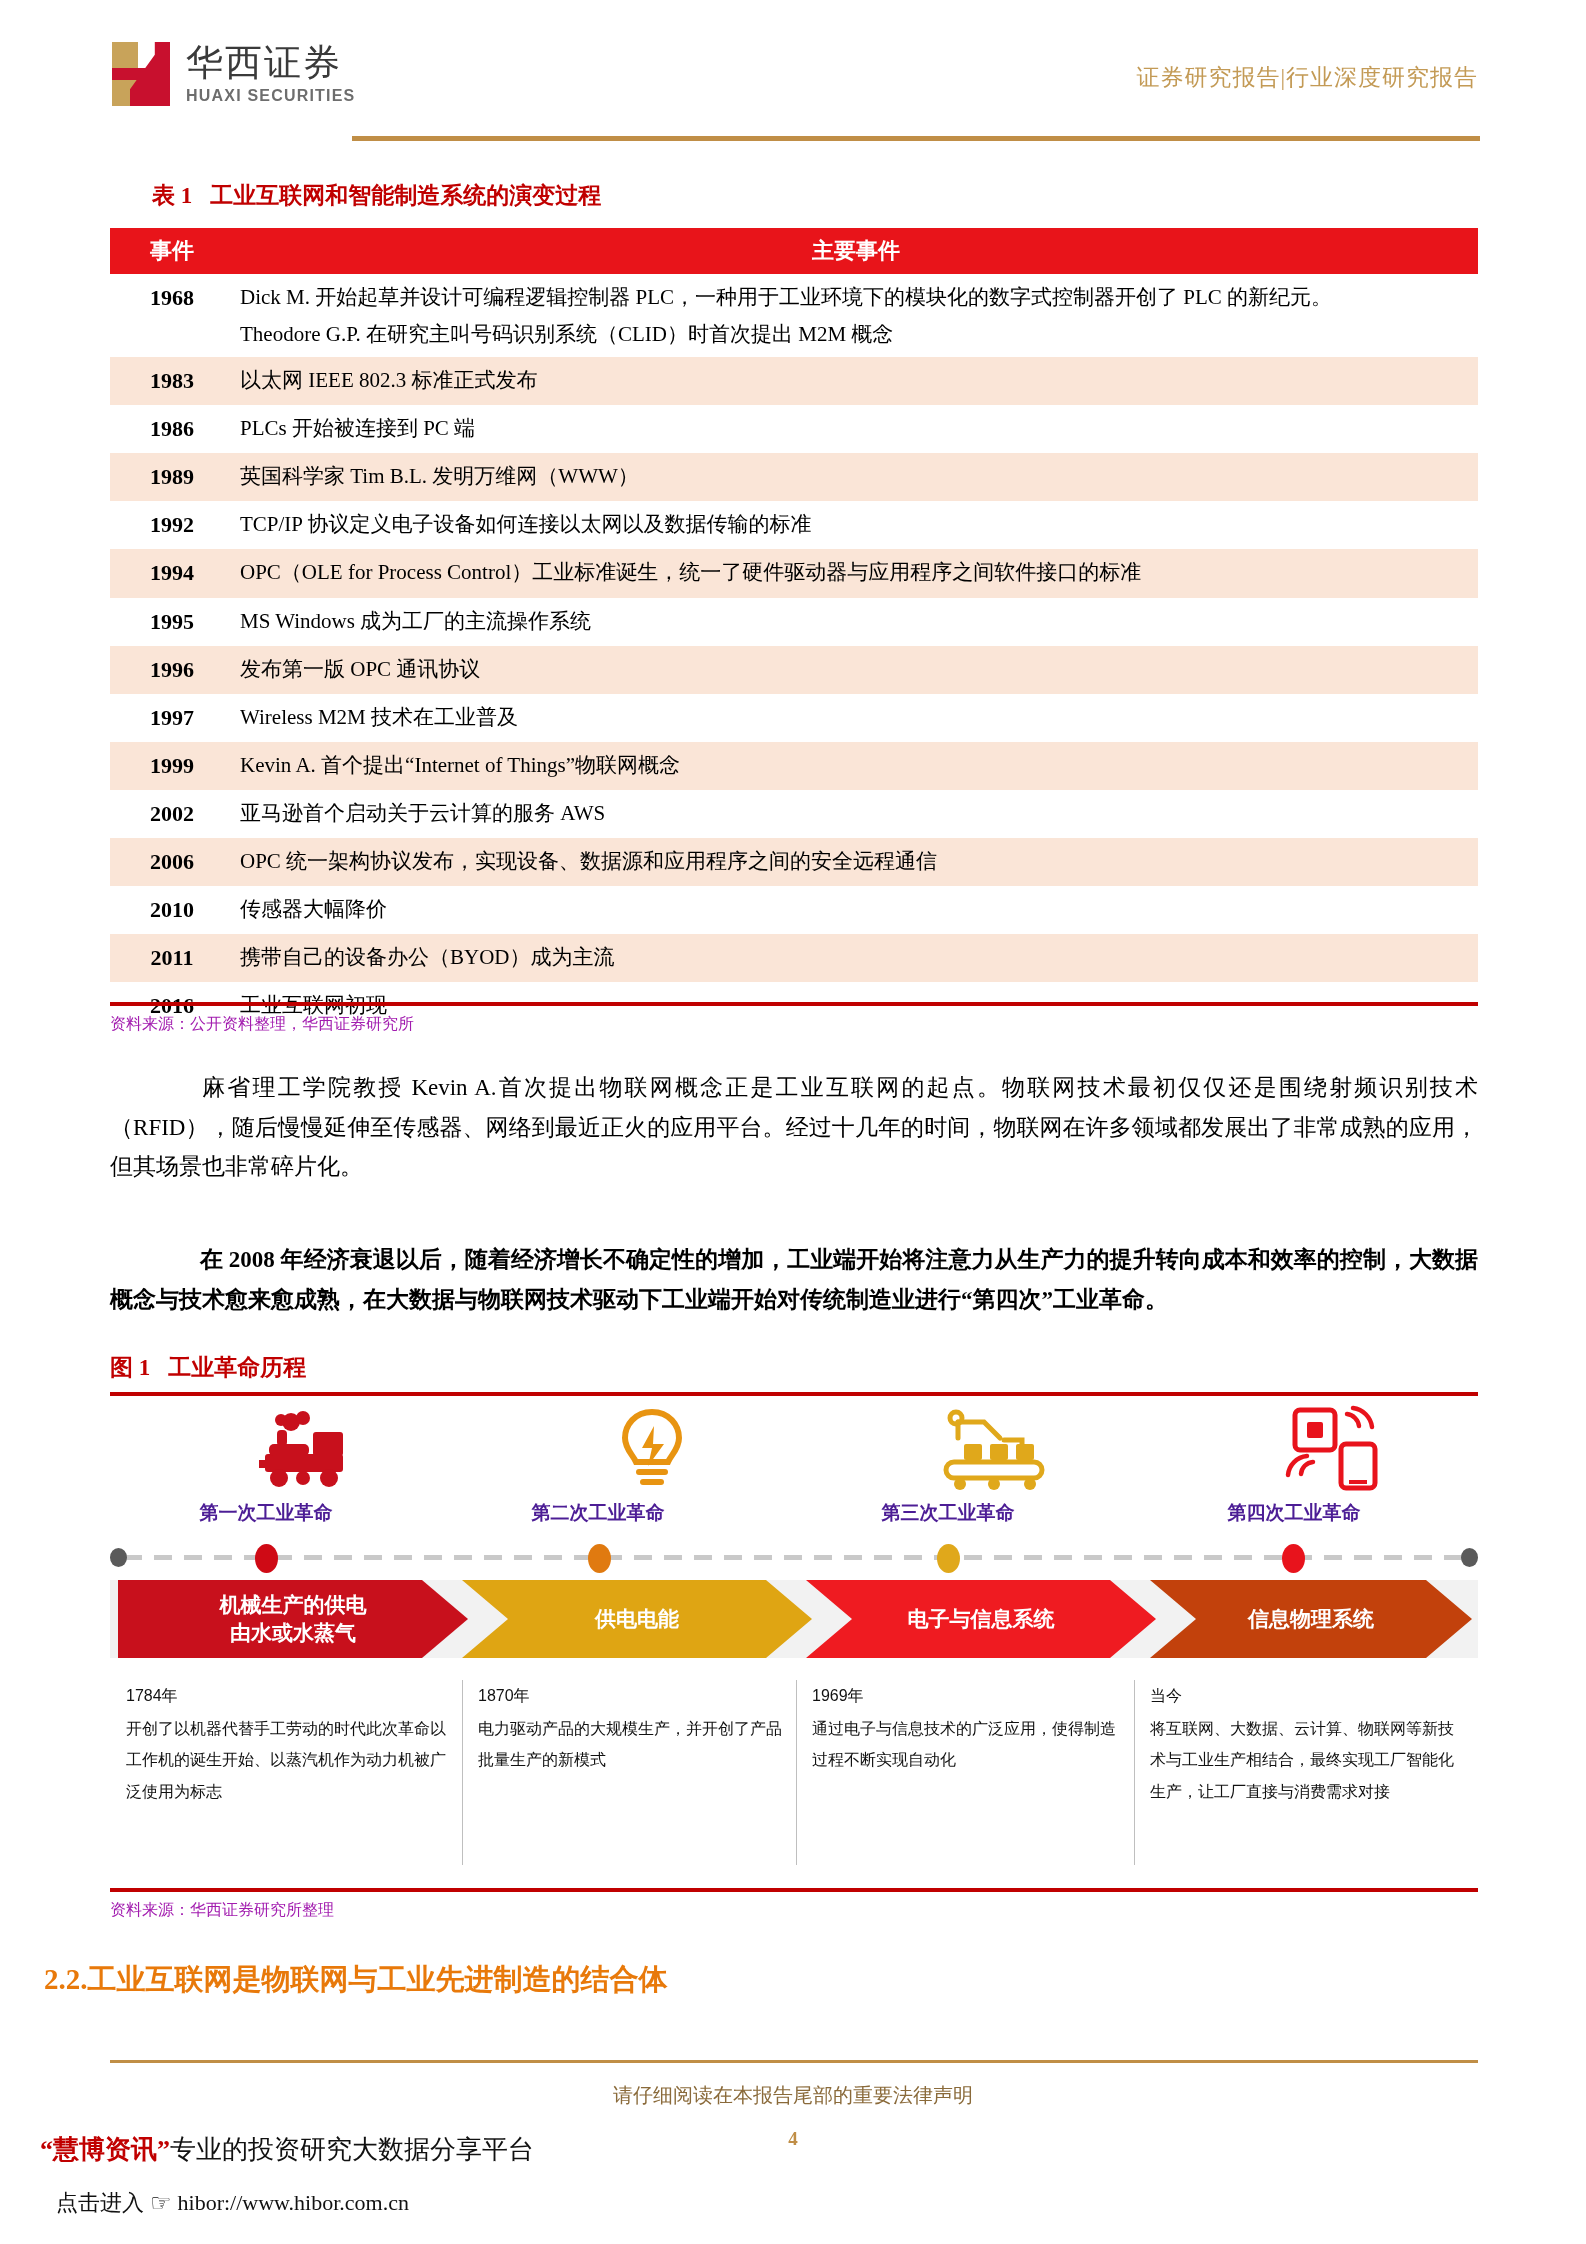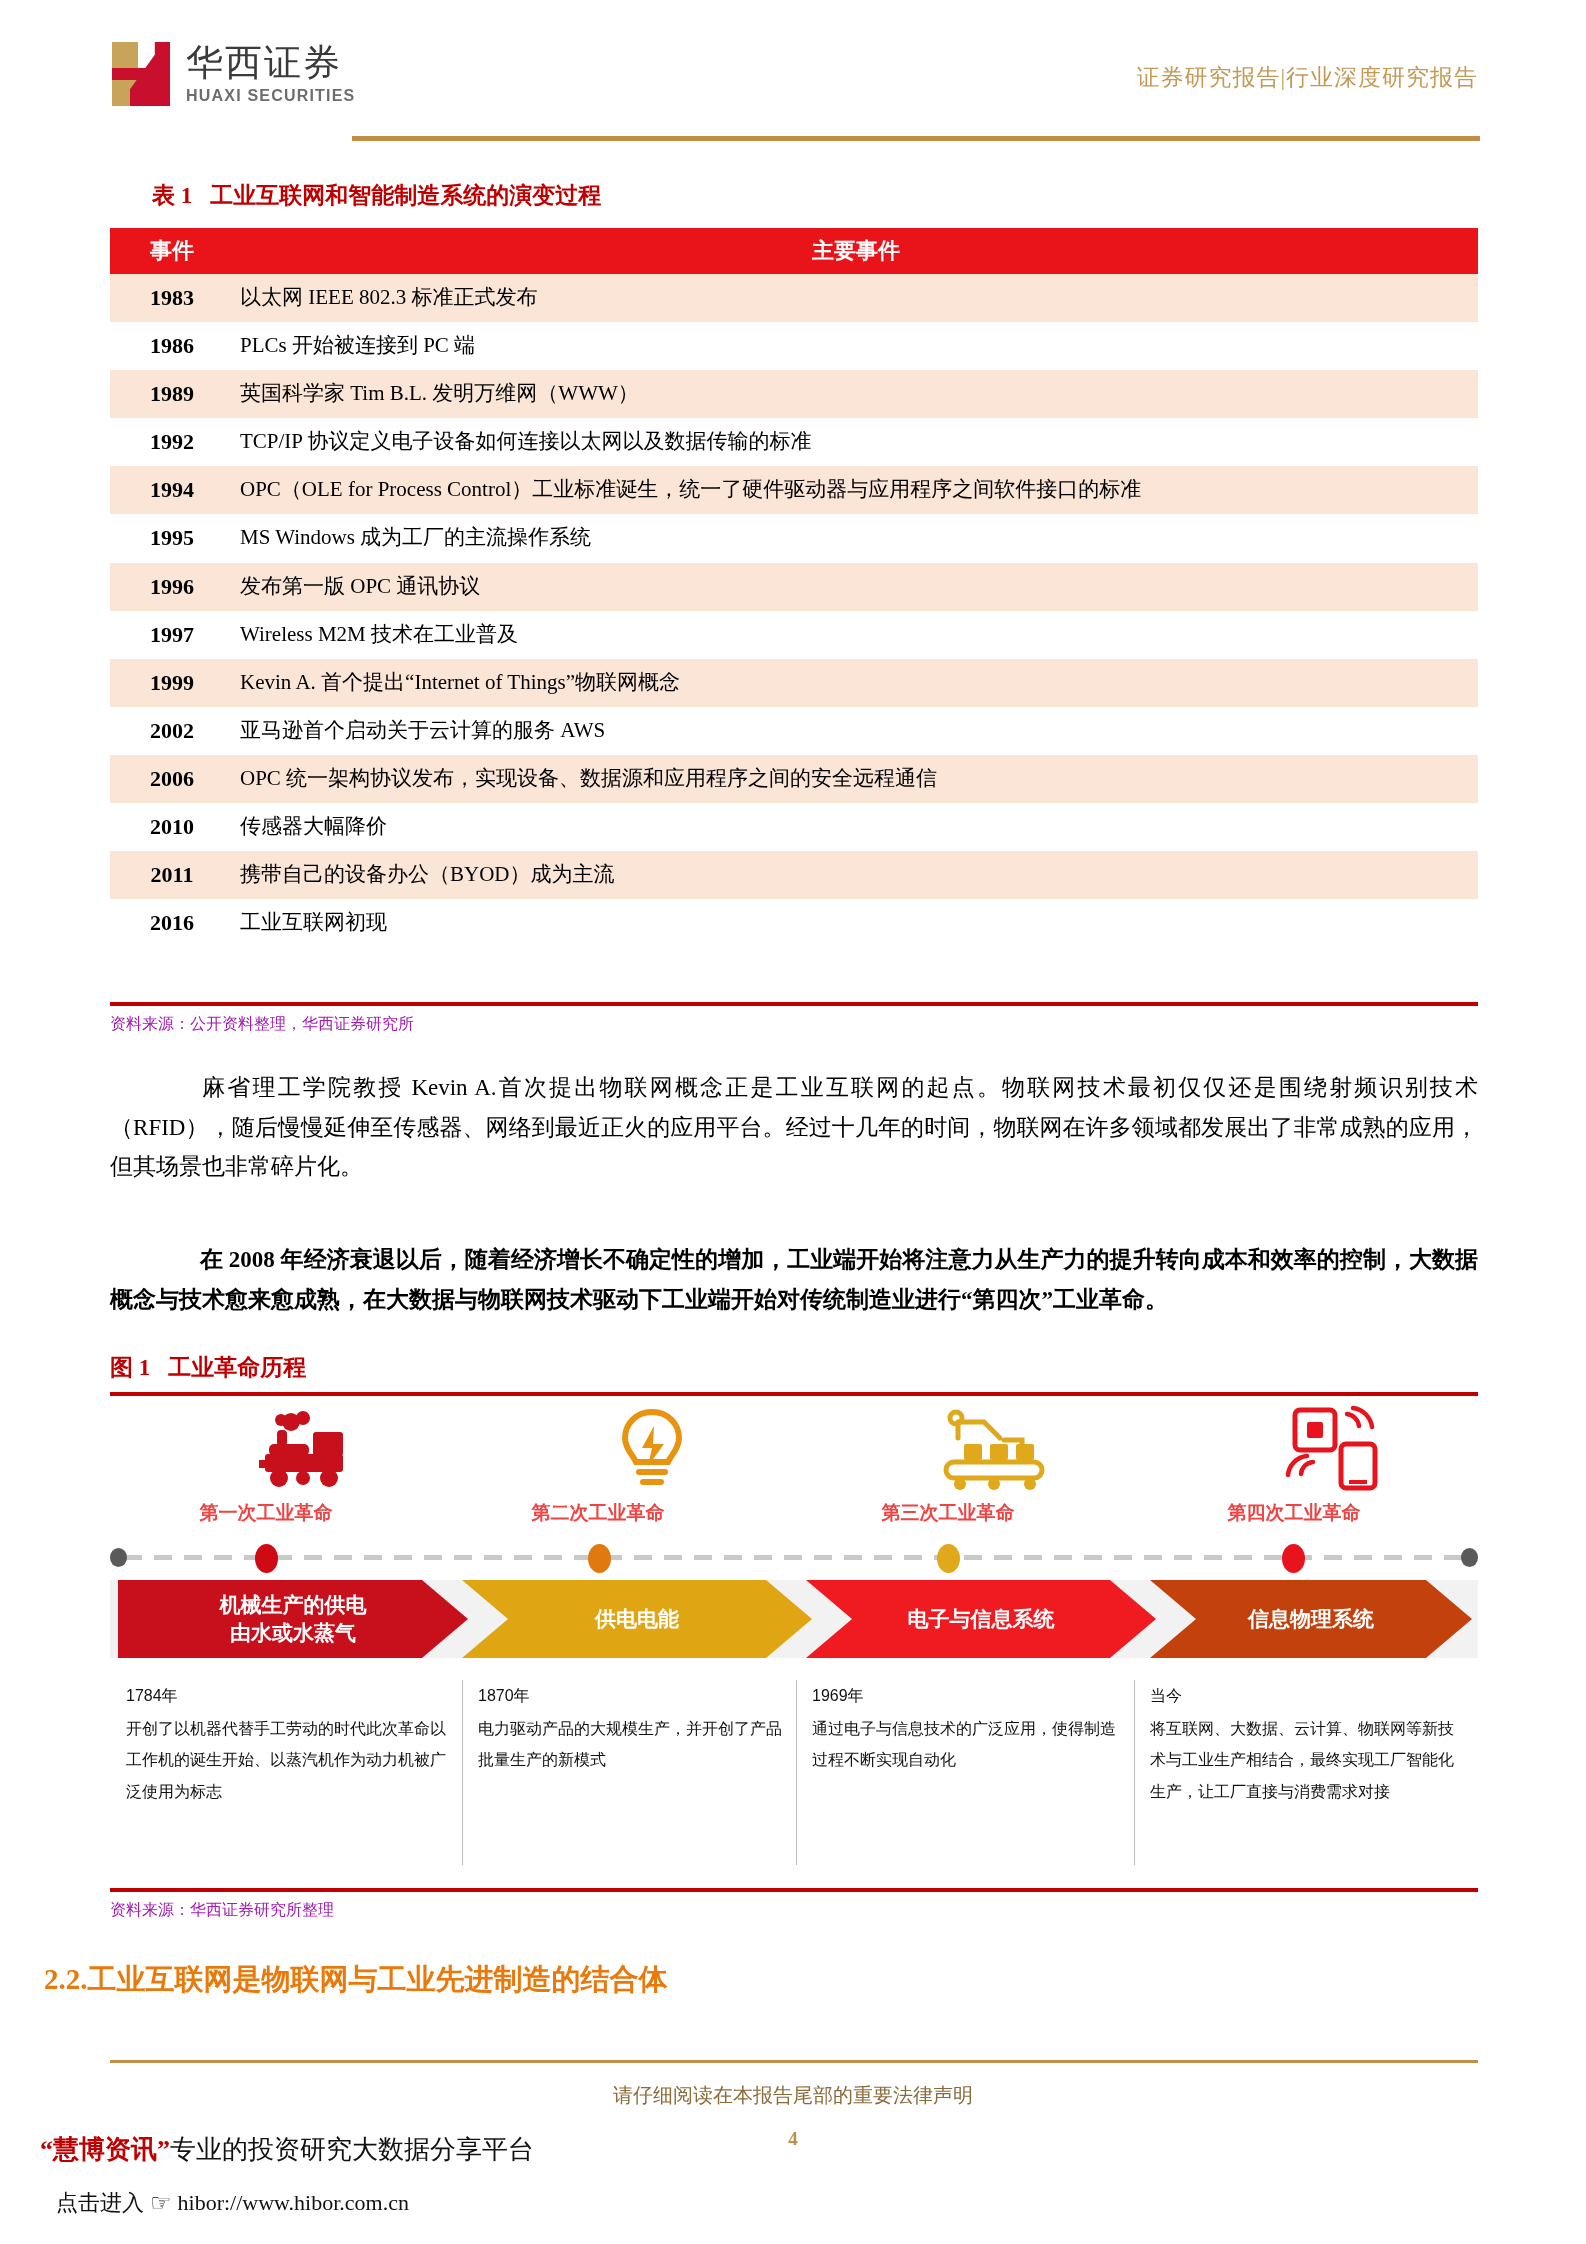--- a/index.html
+++ b/index.html
@@ -58,21 +58,21 @@
   .fig-title{position:absolute;left:110px;font-size:23px;font-weight:bold;color:#c00000;
         font-family:"Liberation Serif",serif;white-space:nowrap;}
   .fig-title .num{margin-right:18px;}
   .fig-rule-top{position:absolute;left:110px;width:1368px;height:4px;background:#c00000;}
   .fig-box{position:absolute;left:110px;width:1368px;}
 
   .icons-row{position:relative;height:96px;}
   .icon-cell{position:absolute;width:200px;text-align:center;top:0;}
   .stage-labels{position:relative;height:34px;}
   .stage-label{position:absolute;width:240px;text-align:center;font-size:19px;font-weight:bold;
-        font-family:"Liberation Sans",sans-serif;color:#ef4444;}
+        font-family:"Liberation Sans",sans-serif;color:#4c1d95;}
 
   .timeline{position:relative;height:34px;margin-top:6px;}
   .tl-line{position:absolute;left:14px;right:14px;top:15px;height:5px;
         background:repeating-linear-gradient(to right,#c9c9c9 0 18px,transparent 18px 30px);}
   .tl-end{position:absolute;top:8px;width:17px;height:19px;border-radius:50%;background:#5a5a5a;}
   .tl-dot{position:absolute;top:4px;width:23px;height:29px;border-radius:50%;}
 
   .chevrons{position:relative;height:78px;margin-top:6px;background:#f2f2f2;}
   .chev{position:absolute;top:0;height:78px;display:flex;align-items:center;justify-content:center;
         color:#fff;font-weight:bold;font-size:21px;font-family:"Liberation Sans",sans-serif;
@@ -129,20 +129,27 @@
 
   <div class="table-wrap">
     <table class="evo">
       <thead>
         <tr>
           <th class="c-year">事件</th>
           <th class="c-desc">主要事件</th>
         </tr>
       </thead>
       <tbody>
+        <tr class="even">
+          <td class="year">1968</td>
+          <td class="desc">
+            <div>Dick M. 开始起草并设计可编程逻辑控制器 PLC，一种用于工业环境下的模块化的数字式控制器开创了 PLC 的新纪元。</div>
+            <div class="p2">Theodore G.P. 在研究主叫号码识别系统（CLID）时首次提出 M2M 概念</div>
+          </td>
+        </tr>
         <tr class="odd">
           <td class="year">1983</td>
           <td class="desc">以太网 IEEE 802.3 标准正式发布</td>
         </tr>
         <tr class="even">
           <td class="year">1986</td>
           <td class="desc">PLCs 开始被连接到 PC 端</td>
         </tr>
         <tr class="odd">
           <td class="year">1989</td>

